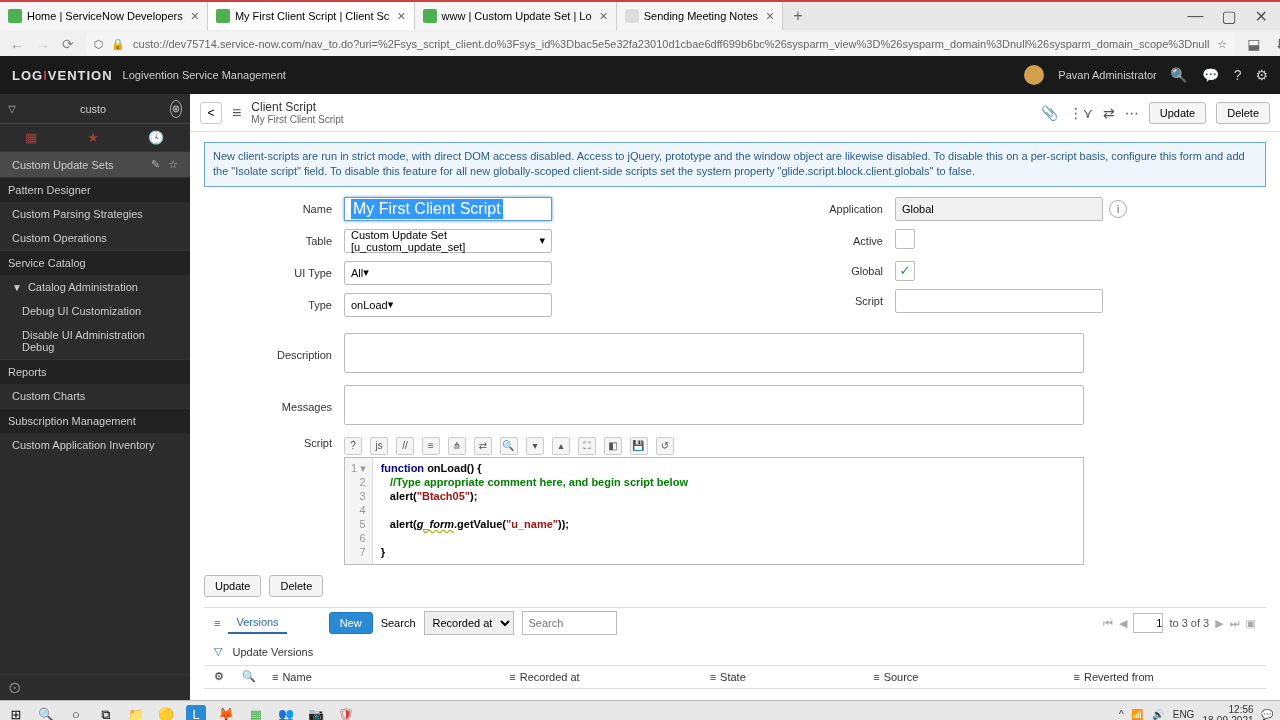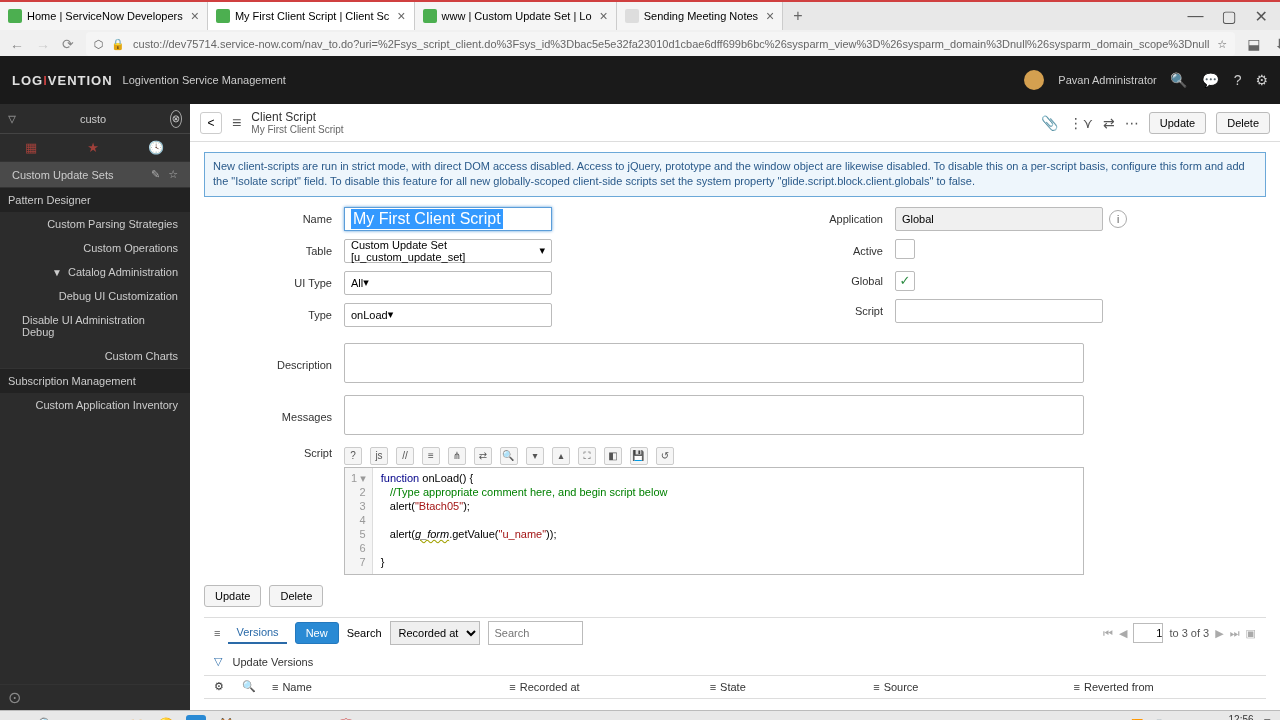--- a/index.html
+++ b/index.html
@@ -13,42 +13,42 @@
 .tab-favicon { width: 14px; height: 14px; margin-right: 5px; border-radius: 2px; }
 .tab-close { margin-left: 8px; color: #666; font-size: 14px; cursor: pointer; }
 .tab-new { padding: 0 10px; color: #666; cursor: pointer; }
 .window-controls { margin-left: auto; display: flex; gap: 18px; padding-right: 12px; color: #555; }
 .addr-bar { height: 28px; display: flex; align-items: center; padding: 0 10px; gap: 12px; }
 .nav-btn { color: #888; font-size: 14px; cursor: pointer; }
 .url-field { flex: 1; display: flex; align-items: center; background: #f5f5f5; border-radius: 4px; height: 24px; padding: 0 8px; font-size: 11px; color: #666; gap: 8px; }
 .addr-icons { display: flex; gap: 14px; color: #666; font-size: 14px; }
 
 
-.sn-header { height: 48px; background: #1a1a1a; display: flex; align-items: center; color: #ccc; padding: 0 12px; }
+.sn-header { height: 38px; background: #1a1a1a; display: flex; align-items: center; color: #ccc; padding: 0 12px; }
 .logo { font-size: 13px; font-weight: bold; letter-spacing: 1px; color: #e0e0e0; }
 .logo .accent { color: #c04040; }
 .brand-text { font-size: 11px; margin-left: 10px; }
 .header-right { margin-left: auto; display: flex; align-items: center; gap: 14px; }
 .avatar { width: 20px; height: 20px; border-radius: 50%; background: #d4a050; }
 .user-name { font-size: 11px; }
 .hdr-icon { color: #ccc; font-size: 14px; cursor: pointer; }
 
 
 .main { display: flex; height: calc(720px - 56px - 30px - 28px); }
 
 
 .filter-nav { width: 190px; background: #2c2c2c; color: #ccc; display: flex; flex-direction: column; }
 .filter-box { height: 30px; display: flex; align-items: center; padding: 0 8px; gap: 6px; border-bottom: 1px solid #444; }
 .filter-box input { flex: 1; background: transparent; border: none; color: #ccc; font-size: 11px; outline: none; text-align: center; }
 .filter-clear { width: 18px; height: 18px; border-radius: 50%; border: 1px solid #aaa; display: flex; align-items: center; justify-content: center; font-size: 10px; cursor: pointer; }
 .nav-icons { height: 28px; display: flex; align-items: center; justify-content: space-around; border-bottom: 1px solid #333; }
 .nav-icons span { color: #a0403a; font-size: 13px; }
 .nav-list { flex: 1; overflow: auto; }
 .nav-section { padding: 6px 8px; font-size: 11px; background: #222; border-top: 1px solid #333; }
-.nav-item { padding: 6px 12px; font-size: 11px; cursor: pointer; display: flex; align-items: center; justify-content: flex-end; }
+.nav-item { padding: 6px 12px; font-size: 11px; cursor: pointer; display: flex; align-items: center; }
 .nav-item.active { background: #4a4a4a; }
 .nav-item.active .item-actions { margin-left: auto; display: flex; gap: 8px; color: #aaa; }
 .nav-item:not(.active) .item-actions { display: none; }
 .nav-indent { padding-left: 22px; }
 .nav-caret { margin-right: 6px; font-size: 10px; }
 .nav-bottom { height: 26px; border-top: 1px solid #333; display: flex; align-items: center; padding: 0 8px; }
 
 
 .content { flex: 1; background: #fff; display: flex; flex-direction: column; overflow: hidden; }
 .form-hdr { height: 38px; display: flex; align-items: center; padding: 0 10px; border-bottom: 1px solid #ddd; gap: 10px; }
@@ -79,34 +79,34 @@
 .info-icon { display: inline-flex; width: 18px; height: 18px; border: 1px solid #aaa; border-radius: 50%; align-items: center; justify-content: center; font-size: 10px; color: #555; margin-left: 6px; }
 .wide-row .form-control textarea, .wide-row .form-control input { width: 740px; }
 textarea { height: 40px; border: 1px solid #bbb; font-size: 11px; padding: 4px; resize: none; border-radius: 2px; }
 
 
 .script-toolbar { display: flex; gap: 8px; align-items: center; margin-bottom: 2px; }
 .script-toolbar .tbtn { width: 18px; height: 18px; border: 1px solid #ccc; border-radius: 2px; display: flex; align-items: center; justify-content: center; font-size: 10px; color: #555; background: #f5f5f5; cursor: pointer; }
 .script-area { border: 1px solid #bbb; width: 740px; font-family: 'Courier New', monospace; font-size: 11px; display: flex; }
 .gutter { background: #f5f5f5; color: #999; text-align: right; padding: 4px 6px; border-right: 1px solid #ddd; }
 .gutter div { height: 14px; }
-.code { padding: 4px 8px; }
+.code { padding: 4px 8px; font-weight: bold; }
 .code div { height: 14px; white-space: pre; }
 .kw { color: #008; }
 .str { color: #a31515; }
 .com { color: #008000; }
 .var { color: #000; font-style: italic; text-decoration: underline wavy #a0a000; }
 
 .btn-row { margin: 10px 0; display: flex; gap: 8px; }
 
 
 .rel-bar { height: 32px; border-top: 1px solid #ddd; display: flex; align-items: center; padding: 0 10px; gap: 8px; font-size: 11px; }
 .rel-tab { padding: 4px 8px; color: #2a6aa8; border-bottom: 2px solid transparent; cursor: pointer; }
 .rel-tab.active { border-bottom-color: #2a6aa8; }
-.btn-primary { background: #2a8ad4; color: #fff; border: 1px solid #2478bd; padding: 4px 10px; border-radius: 3px; font-size: 11px; cursor: pointer; }
+.btn-primary { background: #2a8ad4; color: #fff; border: 1px solid #2478bd; padding: 4px 10px; border-radius: 3px; font-size: 11px; cursor: pointer; margin-left: 34px; }
 .search-sel { border: 1px solid #bbb; height: 24px; font-size: 11px; padding: 0 4px; }
 .search-inp { border: 1px solid #bbb; height: 24px; width: 95px; font-size: 11px; padding: 0 6px; }
 .pager { margin-left: auto; display: flex; align-items: center; gap: 6px; font-size: 11px; color: #555; }
 .pager .pbtn { color: #aaa; cursor: pointer; }
 .pager input { width: 30px; text-align: right; border: 1px solid #bbb; height: 20px; font-size: 11px; }
 
 .rel-title { height: 26px; display: flex; align-items: center; padding: 0 10px; gap: 10px; font-size: 11px; color: #333; }
 .rel-cols { height: 24px; display: flex; align-items: center; border-top: 1px solid #ddd; border-bottom: 1px solid #ddd; font-size: 11px; color: #333; }
 .rel-cols .col { display: flex; align-items: center; gap: 4px; padding: 0 8px; }
 .col-icon { width: 30px; justify-content: center; }
@@ -207,30 +207,32 @@
             <span>☆</span>
           </span>
       </div>
       <div class="nav-section">Pattern Designer</div>
       <div class="nav-item">
           <span>Custom Parsing Strategies</span>
         </div>
       <div class="nav-item">
           <span>Custom Operations</span>
         </div>
+      <div class="nav-section">Service Catalog</div>
       <div class="nav-item">
           <span class="nav-caret">▼</span>
           <span>Catalog Administration</span>
         </div>
       <div class="nav-item nav-indent">
           <span>Debug UI Customization</span>
         </div>
       <div class="nav-item nav-indent">
           <span>Disable UI Administration Debug</span>
         </div>
+      <div class="nav-section">Reports</div>
       <div class="nav-item">
           <span>Custom Charts</span>
         </div>
       <div class="nav-section">Subscription Management</div>
       <div class="nav-item">
           <span>Custom Application Inventory</span>
         </div>
     </div>
     <div class="nav-bottom">
       <span style="color:#888">⊙</span>

